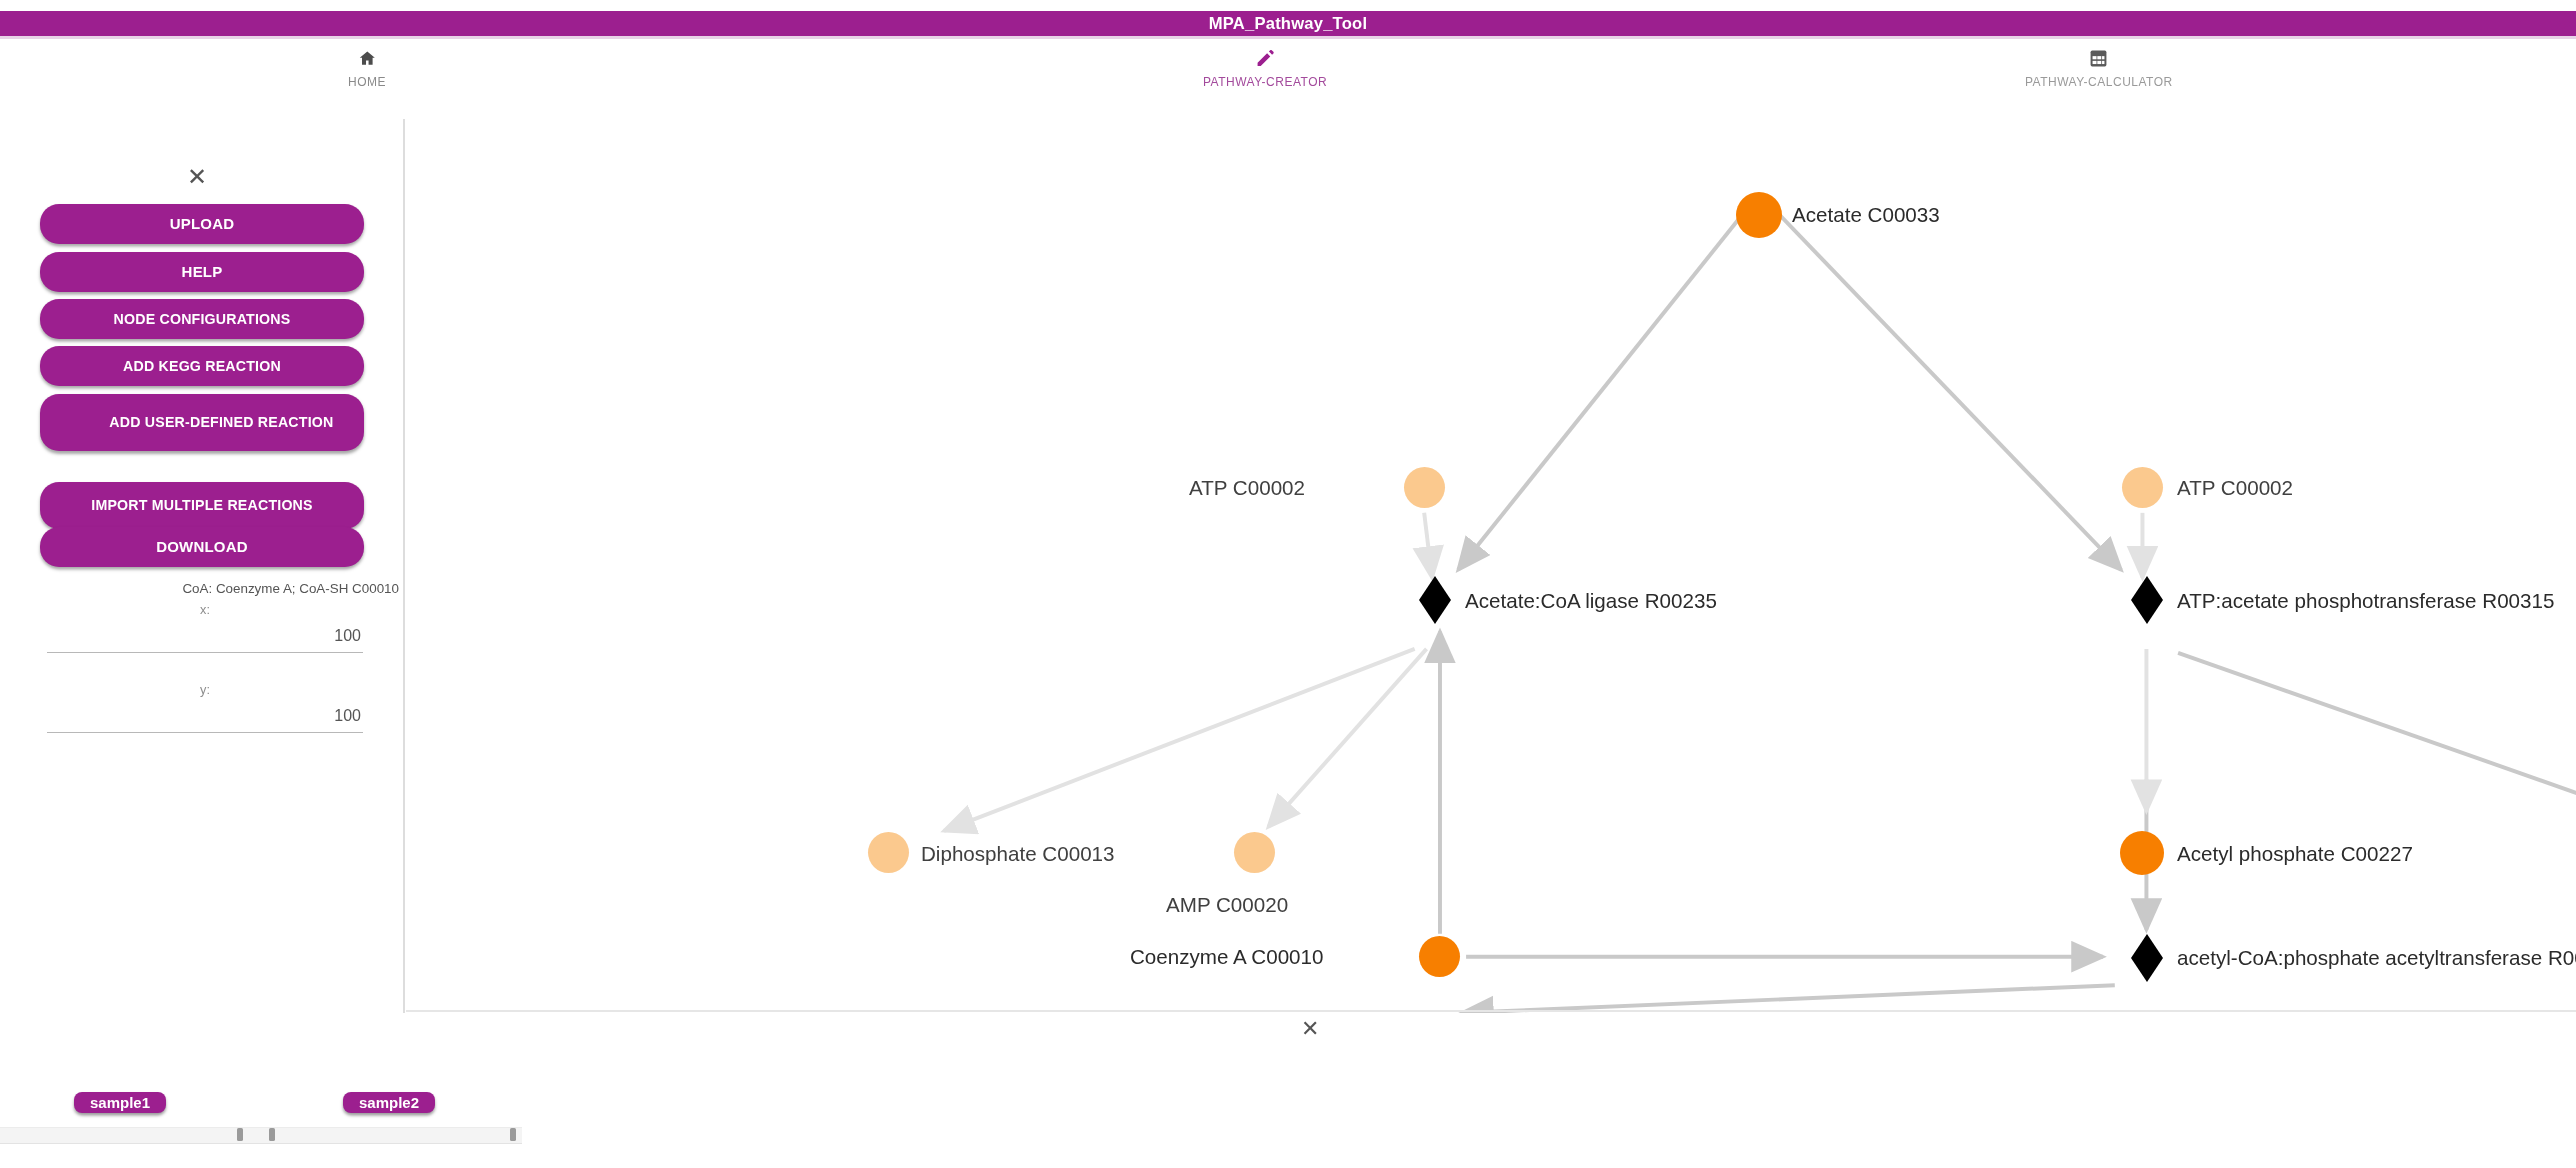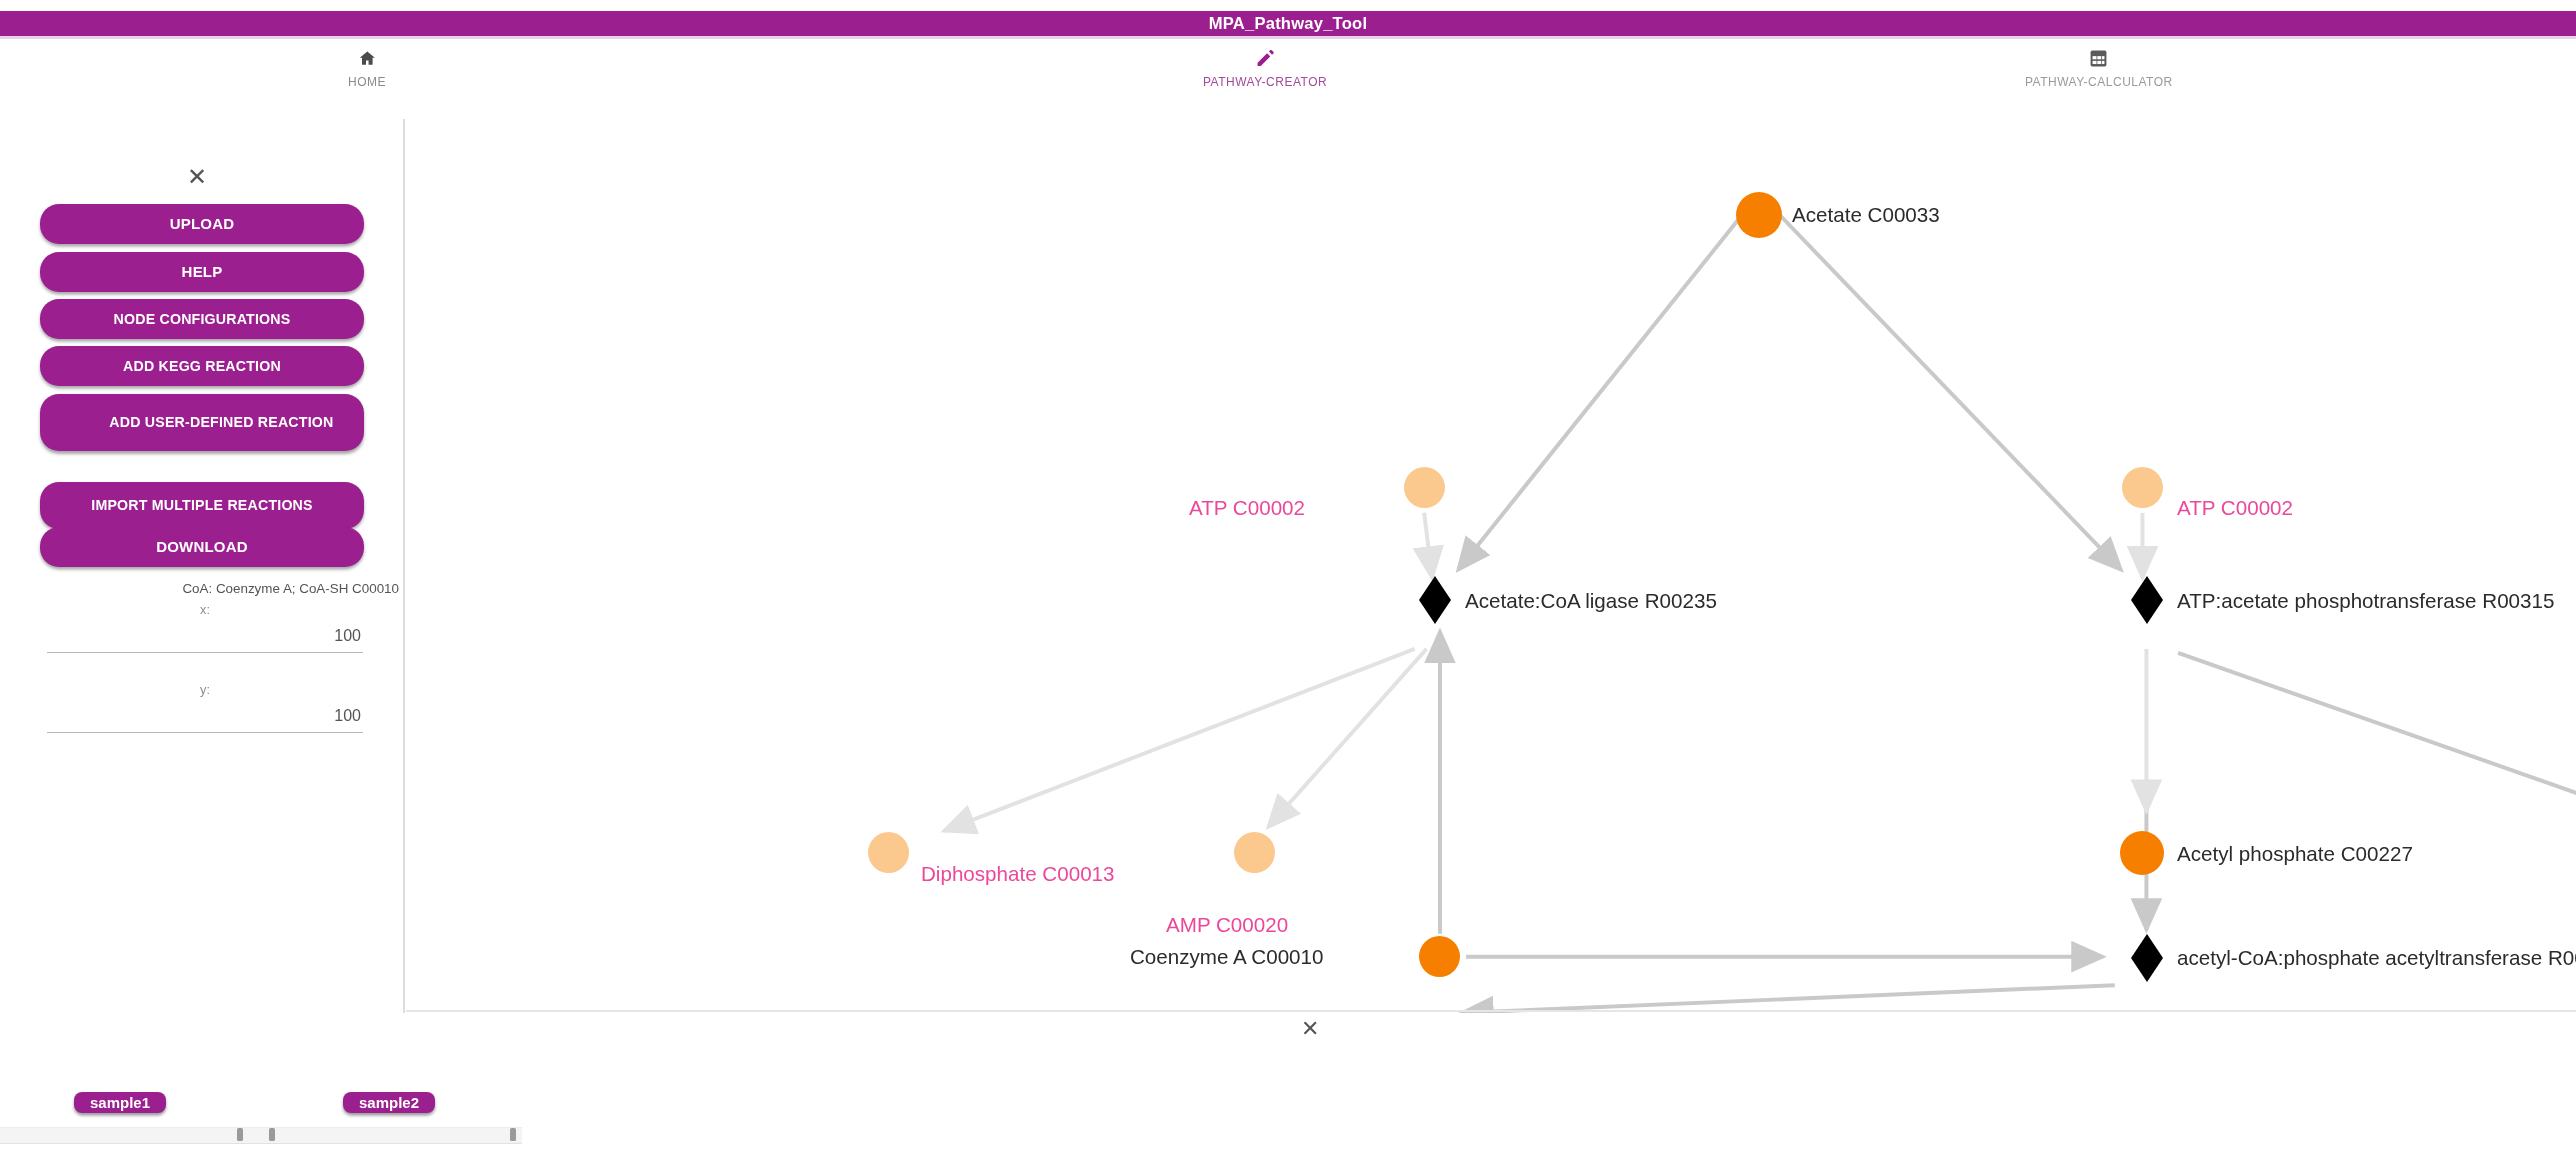--- a/index.html
+++ b/index.html
@@ -120,21 +120,21 @@
     background:#ffffff; overflow:hidden;
   }
   #graph-svg { position:absolute; left:0; top:0; }
 
   .node-label {
     position:absolute;
     font-size:20.6px;
     white-space:nowrap;
     font-family:"Liberation Sans", sans-serif;
   }
-  .node-label.dim { color:#ec4899;margin-top:20px; }
+  .node-label.dim { color:#404040; }
   .node-label.dark { color:#2b2b2b; }
 
   .cpd-node { position:absolute; border-radius:50%; cursor:pointer; }
   .cpd-node.bright { background:#f77f00; }
   .cpd-node.faded  { background:#fbc98e; }
 
   .rxn-node {
     position:absolute; width:0; height:0; cursor:pointer;
     border-left:16px solid transparent;
     border-right:16px solid transparent;

